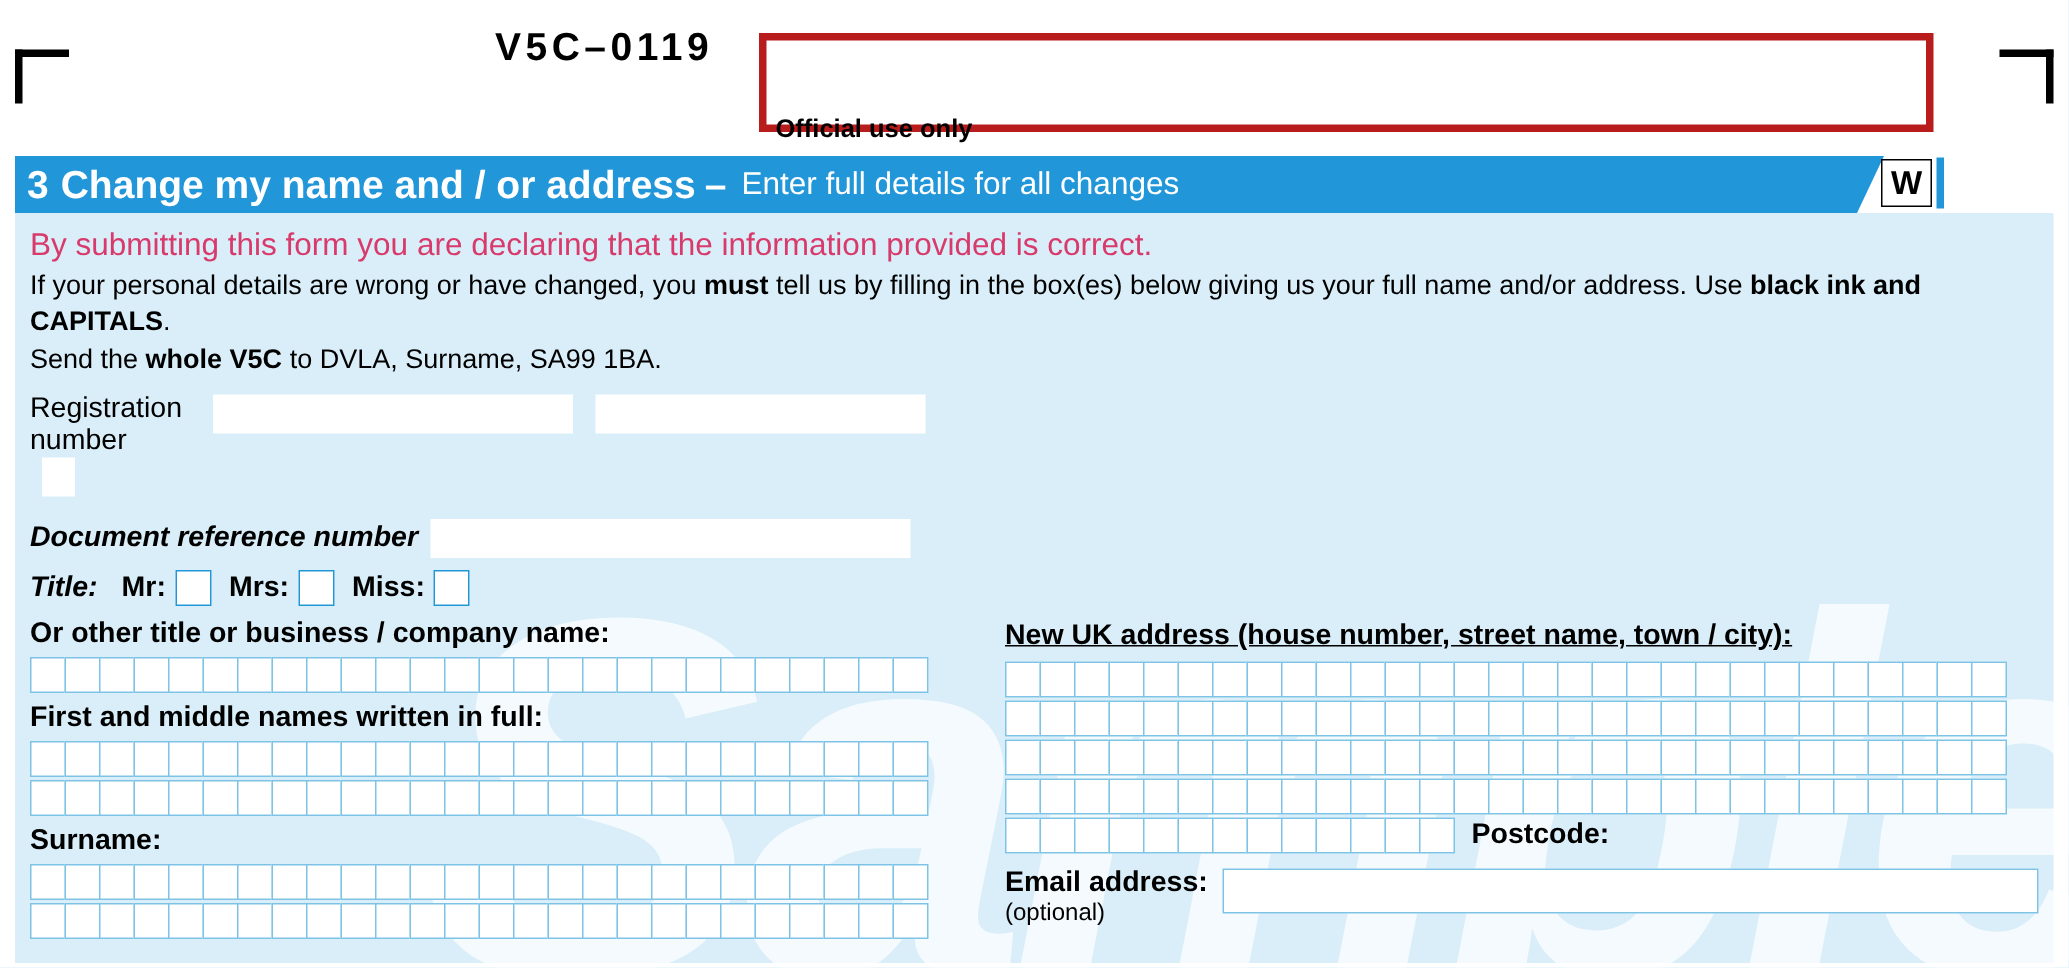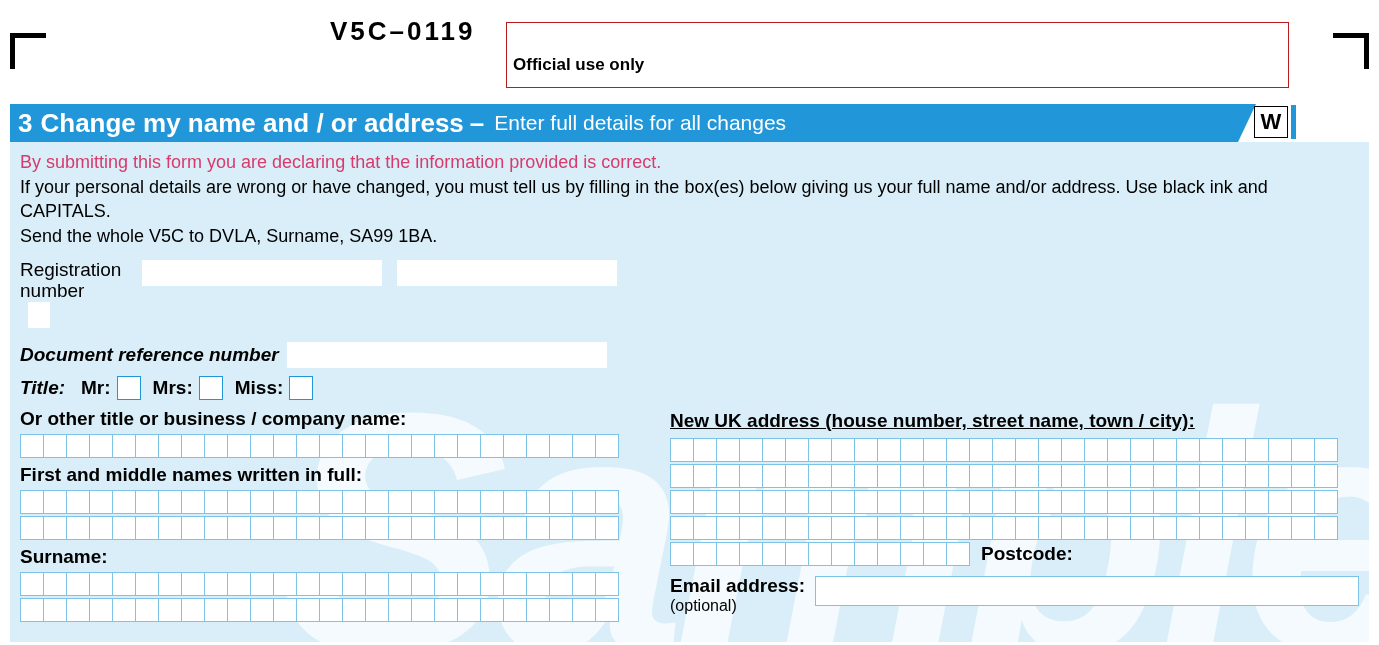--- a/index.html
+++ b/index.html
@@ -31,22 +31,22 @@
       position: absolute;
       top: 16px; left: 330px;
       font-size: 26px;
       font-weight: bold;
       letter-spacing: 3px;
     }
     .official-use-box {
       position: absolute;
       top: 22px; left: 506px;
       width: 783px; height: 66px;
-      border: 1px solid #b91c1c;
-      padding-top: 32px;
+      border: 5px solid #b91c1c;
+      padding-top: 49px;
       padding-left: 6px;
       font-weight: bold;
       font-size: 17px;
     }
     .section-header {
       position: absolute;
       top: 104px; left: 10px;
       width: 1228px; height: 38px;
       background: #2196d9;
       color: #fff;
@@ -103,31 +103,31 @@
       font-weight: bold;
       font-style: italic;
       color: rgba(255,255,255,0.7);
       pointer-events: none;
       line-height: 1;
       letter-spacing: -12px;
       user-select: none;
     }
     .declaration {
       color: #d83a6b;
-      font-size: 18px;
+      font-size: 21px;
       margin-bottom: 2px;
       position: relative; z-index: 2;
     }
     .instructions {
       font-size: 18px;
       line-height: 1.35;
       margin-bottom: 12px;
       position: relative; z-index: 2;
     }
-    .instructions b { font-weight: normal; margin-top: 32px; }
+    .instructions b { font-weight: bold; margin-top: 32px; }
     .columns {
       display: flex;
       gap: 30px;
       position: relative; z-index: 2;
     }
     .col { flex: 1; }
     .col-left { flex: 0 0 620px; }
     .col-right { flex: 1; }
     .field-row {
       display: flex;

